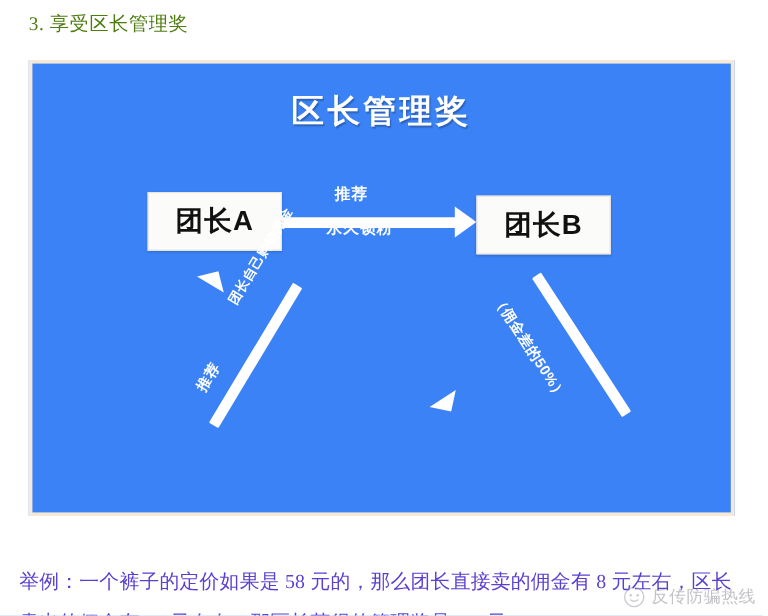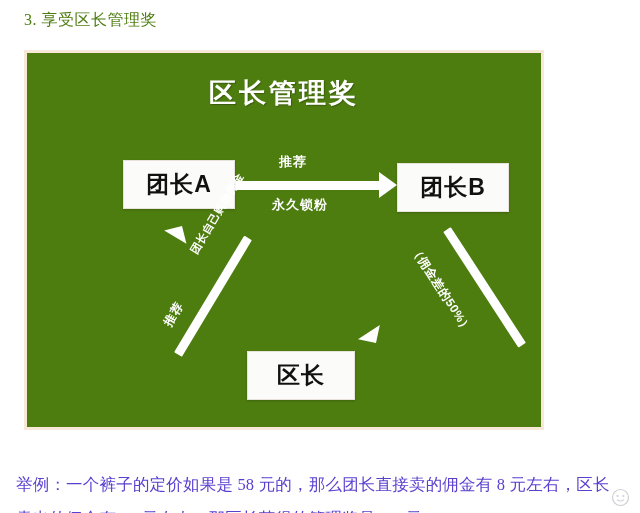--- a/index.html
+++ b/index.html
@@ -26,23 +26,23 @@
     color: #4d7c0f;
     letter-spacing: 0.5px;
     white-space: nowrap;
   }
 
   
   .diagram-panel {
     position: absolute;
     left: 24px;
     top: 50px;
-    width: 520px;
+    width: 588px;
     height: 380px;
-    background: #4d7c0f;
+    background: #3b82f6;
     border: 3px solid #f7e8d8;
     box-sizing: border-box;
     overflow: hidden;
   }
   .diagram-title {
     position: absolute;
     left: 0;
     right: 0;
     top: 22px;
     text-align: center;
@@ -134,21 +134,21 @@
   
   .arrow-label {
     position: absolute;
     color: #ffffff;
     font-size: 13px;
     font-weight: bold;
     letter-spacing: 1px;
     white-space: nowrap;
   }
   .label-recommend-top { left: 252px; top: 100px; }
-  .label-lock-fans     { left: 245px; top: 143px; }
+  .label-lock-fans     { left: 245px; top: 128px; }
 
   .label-self-commission {
     left: 160px;
     top: 196px;
     transform: rotate(-59deg);
     transform-origin: left top;
     font-size: 11px;
     letter-spacing: 0.5px;
   }
   .label-recommend-left {
@@ -217,21 +217,20 @@
   <div class="arrow-head arrow-top-head"></div>
 
   <div class="arrow-line arrow-right-line"></div>
   <div class="arrow-head arrow-right-head"></div>
 
   <div class="arrow-line arrow-left-line"></div>
   <div class="arrow-head arrow-left-head"></div>
 
   <div class="node node-team-a">团长A</div>
   <div class="node node-team-b">团长B</div>
-  <div class="node node-district">区长</div>
 
   <div class="arrow-label label-recommend-top">推荐</div>
   <div class="arrow-label label-lock-fans">永久锁粉</div>
 
   <div class="arrow-label label-self-commission">团长自己购物佣金</div>
   <div class="arrow-label label-recommend-left">推荐</div>
 
   <div class="arrow-label label-commission-diff">（佣金差的50%）</div>
 </div>
 
@@ -239,13 +238,14 @@
 
 <div class="watermark">
   <span class="watermark-logo">
     <svg width="19" height="19" viewBox="0 0 19 19">
       <circle cx="9.5" cy="9.5" r="8" fill="none" stroke="#8b8b96" stroke-width="1.2"></circle>
       <circle cx="6.6" cy="8" r="1.1" fill="#8b8b96"></circle>
       <circle cx="12.4" cy="8" r="1.1" fill="#8b8b96"></circle>
       <path d="M6 11.6 Q9.5 14.4 13 11.6" fill="none" stroke="#8b8b96" stroke-width="1.2"></path>
     </svg>
   </span>
+  <span class="watermark-text">反传防骗热线</span>
 </div>
 
 </body></html>

